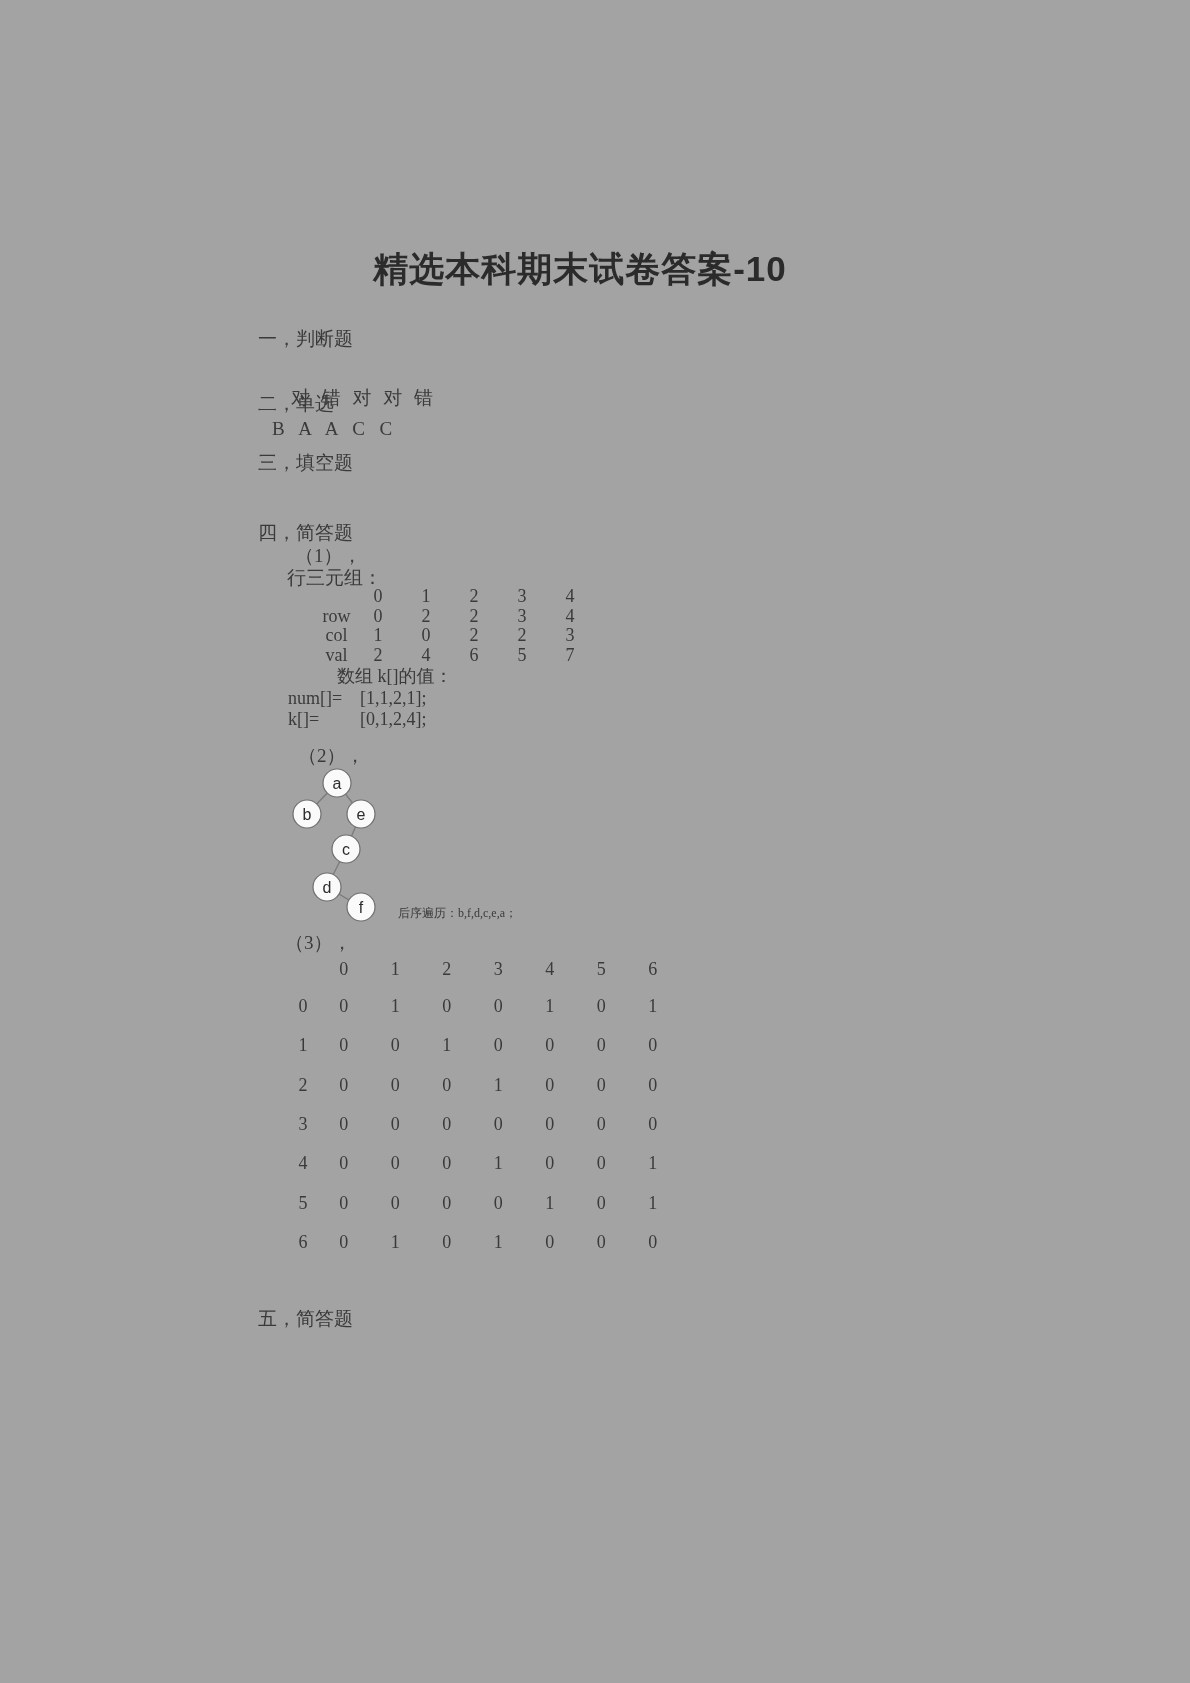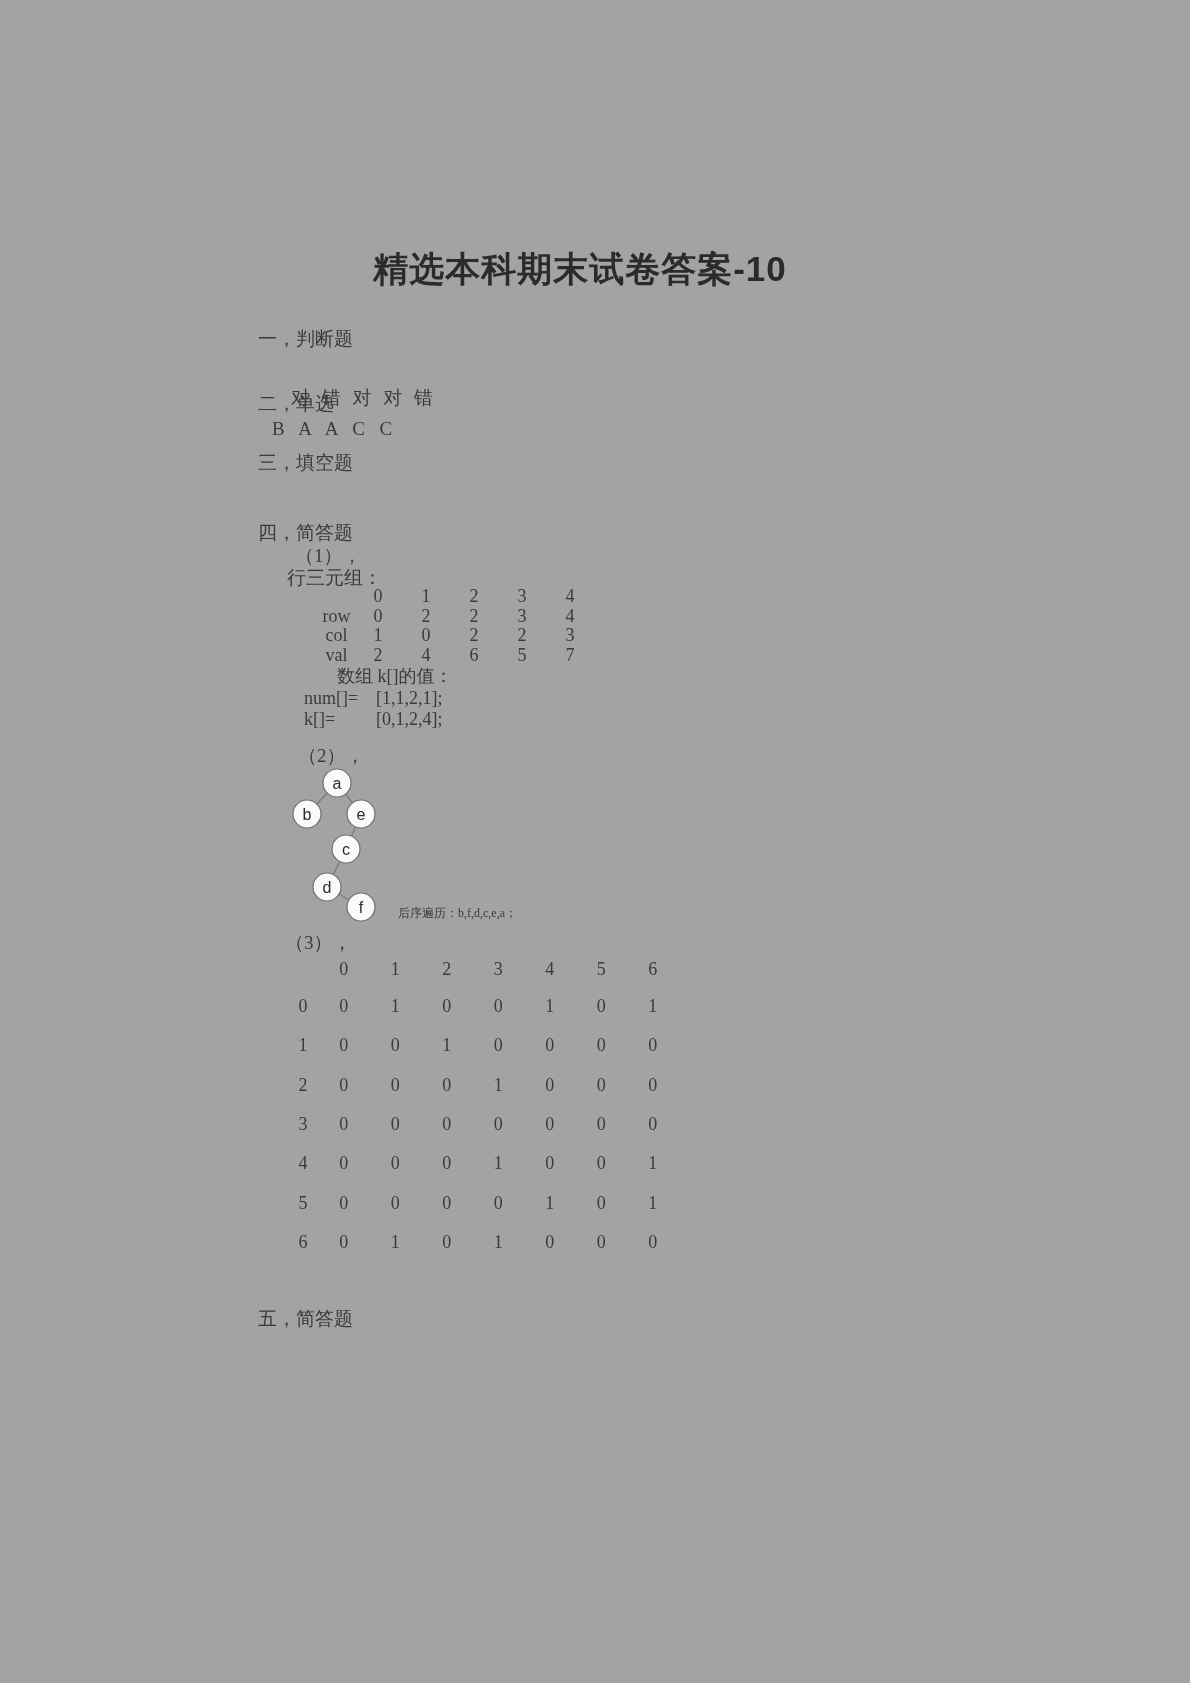--- a/index.html
+++ b/index.html
@@ -32,21 +32,21 @@
   .gap-latin{word-spacing:10px;}
   
   .tt{
     position:absolute;left:295px;top:587px;
     font-size:18px;color:#3a3a3a;
   }
   .tt-row{display:flex;height:19.5px;align-items:center;}
   .tt-cell{width:48px;text-align:center;}
   .tt-label{width:59px;text-align:center;padding-left:24px;box-sizing:border-box;}
   
-  .kv{position:absolute;font-size:18px;color:#3a3a3a;white-space:pre;margin-left:16px;}
+  .kv{position:absolute;font-size:18px;color:#3a3a3a;white-space:pre;}
   .kv-l{display:inline-block;width:72px;}
   
   .mx{
     position:absolute;left:288px;top:951px;
     display:grid;
     grid-template-columns:30px repeat(7, 51.5px);
     grid-template-rows:36px repeat(7, 39.3px);
     font-size:18px;color:#3a3a3a;
   }
   .mx-cell{display:flex;align-items:center;justify-content:center;}

